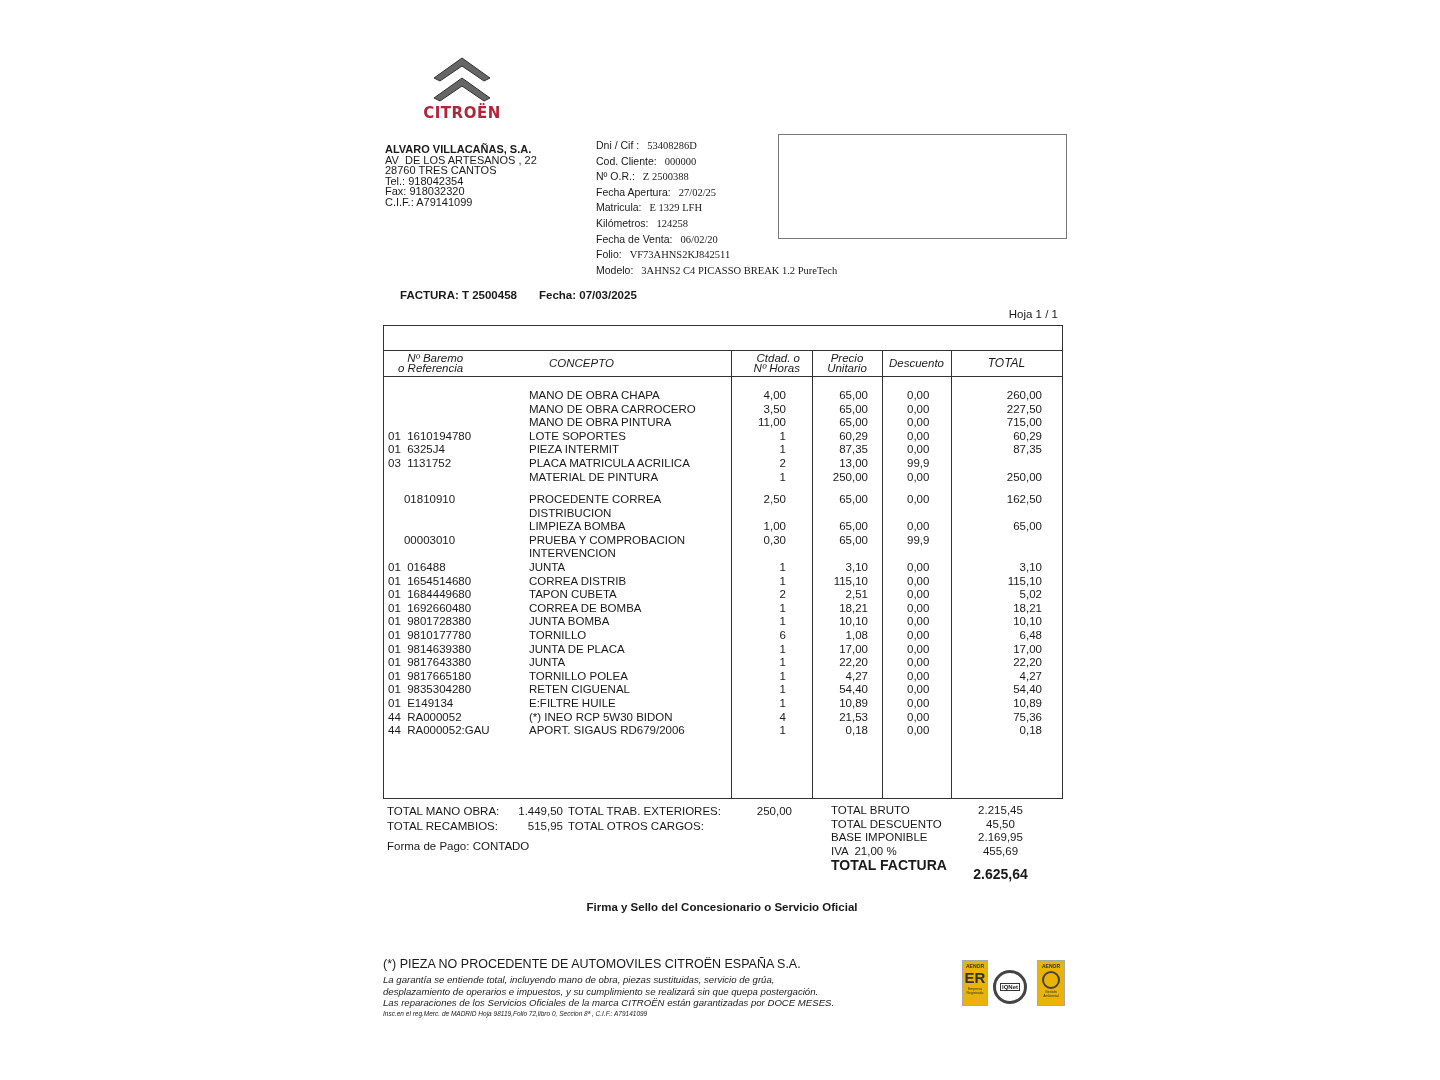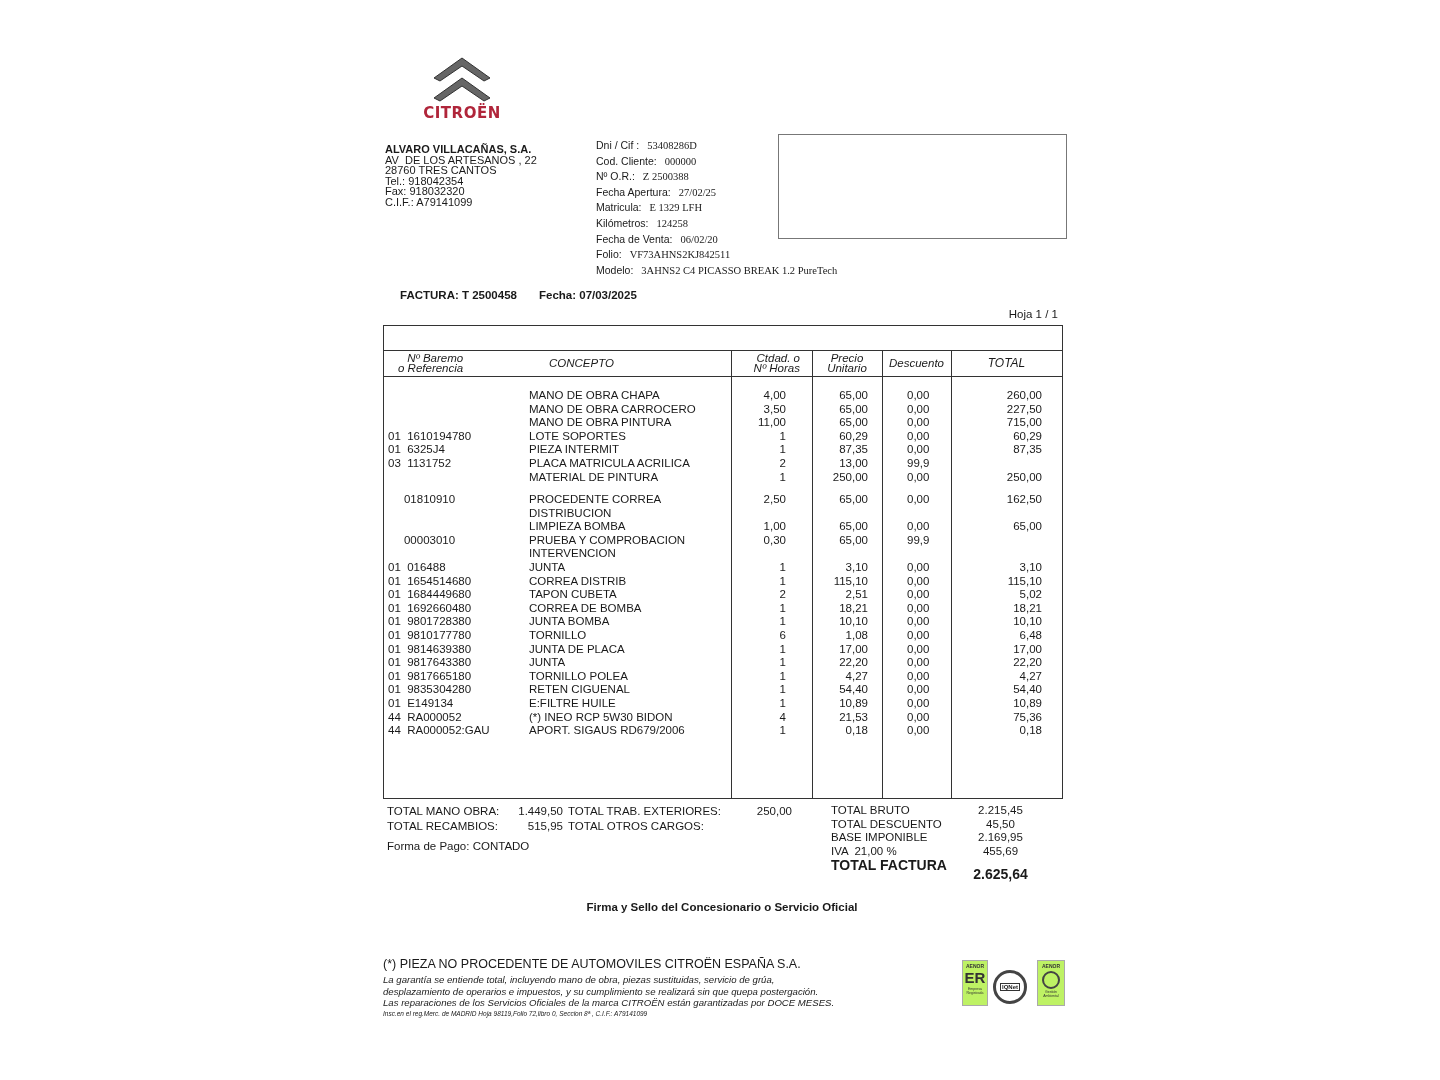--- a/index.html
+++ b/index.html
@@ -46,21 +46,21 @@
   .totals { top: 804px; font-size: 11.5px; line-height: 14.5px; white-space: nowrap; }
   .tot-big { font-size: 14px; font-weight: bold; }
 
   .firma { left: 383px; width: 678px; top: 901px; text-align: center; 
     font-weight: bold; font-size: 11.5px; }
 
   .footer-note { left: 383px; top: 957px; font-size: 12.5px; }
   .legal { left: 383px; top: 974px; font-size: 9.6px; font-style: italic; line-height: 11.5px; }
   .insc { left: 383px; top: 1010px; font-size: 6.5px; font-style: italic; }
 
-  .cert { top: 960px; border: 1px solid #aaa; background: #bef264; text-align: center; font-size: 5px; color: #333; }
+  .cert { top: 960px; border: 1px solid #aaa; background: #eab308; text-align: center; font-size: 5px; color: #333; }
 </style>
 </head>
 <body>
 
 <div class="abs logo">
   <svg width="92" height="52" viewBox="0 0 92 52">
     <path d="M18 24 L46 4 L74 24 L68 27 L46 12 L24 27 Z" fill="#666" stroke="#333" stroke-width="1"></path>
     <path d="M18 44 L46 24 L74 44 L68 47 L46 32 L24 47 Z" fill="#666" stroke="#333" stroke-width="1"></path>
   </svg>
 </div>

